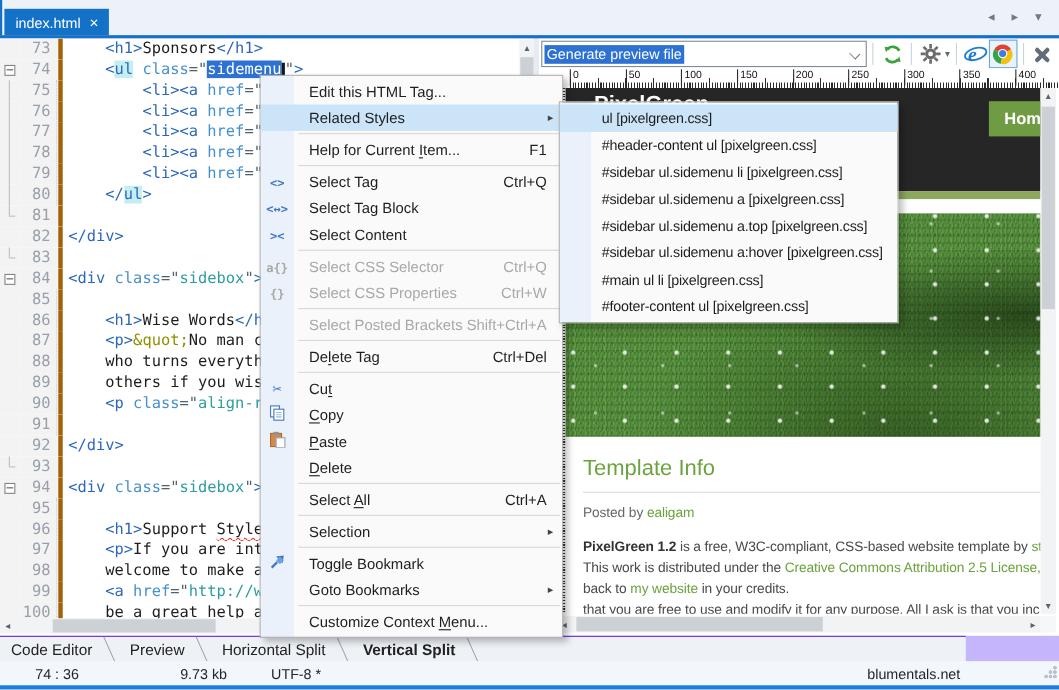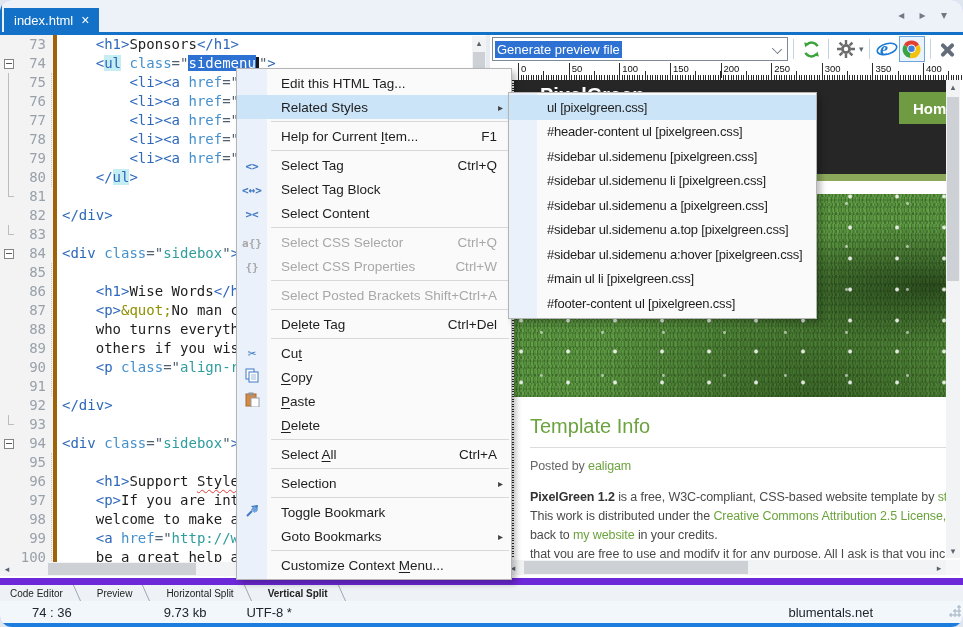--- a/index.html
+++ b/index.html
@@ -1,17 +1,17 @@
 <!DOCTYPE html>
 <html><head>
 <meta charset="utf-8">
 <style>
   html,body{margin:0;padding:0;background:#dfe6ee;}
   #app{position:relative;width:963px;height:627px;background:#c4b5fd;overflow:hidden;
-       font-family:"Liberation Sans",sans-serif;border-radius:12px;-webkit-font-smoothing:antialiased;}
+       font-family:"Liberation Sans",sans-serif;-webkit-font-smoothing:antialiased;}
   
   .tabbar{position:absolute;left:0;top:0;width:963px;height:32px;background:#edf2f9;border-left:2px solid #1371c8;}
   .doc-tab{position:absolute;left:2px;top:8px;height:24px;background:#1371c8;color:#fff;
            display:flex;align-items:center;gap:8px;padding:0 10px;font-size:13px;cursor:default;}
   .doc-tab .x{font-size:14px;line-height:1;margin-top:-1px;}
   .tab-strip{position:absolute;left:0;top:32px;width:963px;height:3px;background:#1371c8;}
   .navarrows{position:absolute;right:12px;top:8px;color:#707a86;font-size:12px;letter-spacing:6px;}
   
   .editor{position:absolute;left:0;top:35px;width:486px;height:543px;background:#fff;overflow:hidden;}
   .lines{position:absolute;left:0;top:0;width:100%;}
@@ -113,22 +113,22 @@
   .gi{font:bold 11px/1 "DejaVu Sans Mono",monospace;color:#3f78c3;}
   .gi.gray{color:#a8a8a8;}
   .gi.big{font-size:14px;}
   
   .smenu{position:absolute;left:508px;top:92px;width:307px;background:linear-gradient(90deg,#ebf1fa 0 28px,#fafafa 28px);
      border:1px solid #b4b4b4;box-shadow:4px 4px 6px rgba(0,0,0,.25);z-index:31;padding:2px 0;
      font-size:13px;letter-spacing:-.2px;color:#1e1e1e;}
   .smi{display:flex;align-items:center;height:24.5px;padding-left:38px;white-space:nowrap;}
   .smi.hl{background:#cbe4f8;}
   
-  .viewtabs{position:absolute;left:0;top:578px;width:963px;height:23px;background:#eef2f7;
-     border-top:7px solid #6d28d9;display:flex;font-size:10px;color:#222;}
+  .viewtabs{position:absolute;left:0;top:578px;width:878px;height:23px;background:#eef2f7;
+     border-top:1px solid #6d28d9;display:flex;font-size:14px;color:#222;}
   .vtab{position:relative;padding:3px 24px 0 10px;}
   .vtab::after{content:"";position:absolute;right:8px;top:0;bottom:0;width:1px;background:#9aa5b1;
      transform:skewX(24deg);}
   .vtab.active{font-weight:bold;}
   
   .statusbar{position:absolute;left:0;top:601px;width:963px;height:26px;background:#f2f7fc;
      border-bottom:4px solid #1d7dde;box-sizing:border-box;display:flex;align-items:center;
      font-size:13px;color:#20262d;}
   .statusbar .s1{margin-left:32px;} .statusbar .s2{margin-left:92px;} .statusbar .s3{margin-left:40px;}
   .statusbar .brand{margin-left:auto;margin-right:90px;}
@@ -405,21 +405,20 @@
       </div>
       <div class="msep"></div>
       <div class="mi">
         <span class="lbl">Customize Context <u>M</u>enu...</span>
       </div>
     </div>
 
   <div class="smenu" id="smenu">
       <div class="smi hl">ul [pixelgreen.css]</div>
       <div class="smi">#header-content ul [pixelgreen.css]</div>
-      <div class="smi">#sidebar ul.sidemenu [pixelgreen.css]</div>
       <div class="smi">#sidebar ul.sidemenu li [pixelgreen.css]</div>
       <div class="smi">#sidebar ul.sidemenu a [pixelgreen.css]</div>
       <div class="smi">#sidebar ul.sidemenu a.top [pixelgreen.css]</div>
       <div class="smi">#sidebar ul.sidemenu a:hover [pixelgreen.css]</div>
       <div class="smi">#main ul li [pixelgreen.css]</div>
       <div class="smi">#footer-content ul [pixelgreen.css]</div>
     </div>
 
   <div class="viewtabs" id="viewtabs">
       <div class="vtab">Code Editor</div>

